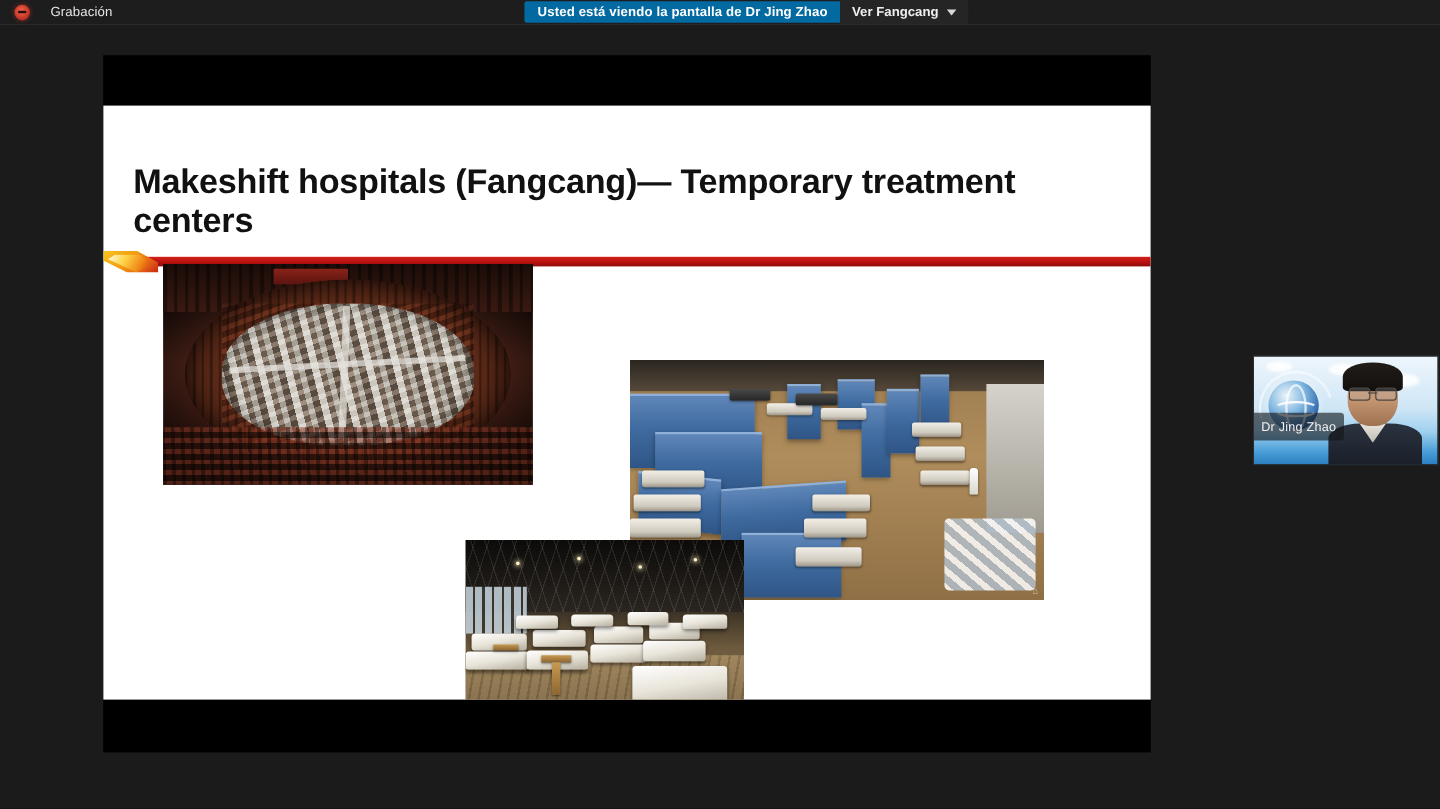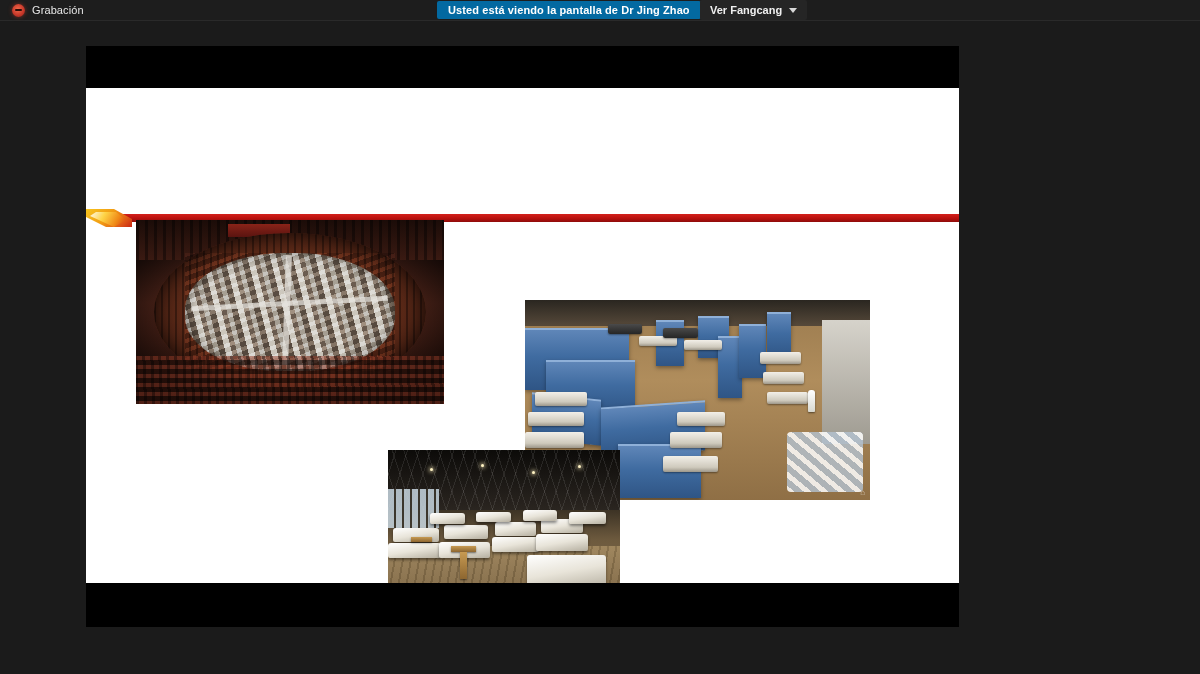--- a/index.html
+++ b/index.html
@@ -32,21 +32,21 @@
     border-bottom: 1px solid #2a2a2a;
   }
 
   .rec-group {
     position: absolute;
     left: 12px;
     top: 0;
     height: 20px;
     display: flex;
     align-items: center;
-    gap: 7px;
+    gap: 17px;
   }
   .rec-icon {
     width: 13px;
     height: 13px;
     border-radius: 50%;
     background: radial-gradient(circle at 45% 40%, #f06a4a 0%, #c8382a 55%, #8b2018 100%);
     position: relative;
     box-shadow: 0 0 4px rgba(200,60,40,0.55);
   }
   .rec-icon::after {
@@ -513,20 +513,21 @@
       <span class="txt">Ver Fangcang</span>
       <span class="chevron"></span>
     </div>
 
   </div>
 
   <div id="share-area">
 
     <div id="slide">
 
+      <div id="slide-title">Makeshift hospitals (Fangcang)— Temporary treatment centers</div>
 
       <div id="accent-bar">
         <div class="red"></div>
         <div class="wedge"></div>
         <div class="wedge2"></div>
       </div>
 
       <div class="photo" id="photo-arena">
         <div class="stands-top"></div>
         <div class="vip"></div>
@@ -596,14 +597,34 @@
         <div class="bed" style="left:78%; top:41%; width:16%; height:8%;"></div>
 
         <div class="desk" style="left:27%; top:64%; width:11%; height:4%;"></div>
         <div class="desk" style="left:31%; top:68%; width:3%;  height:18%;"></div>
         <div class="desk" style="left:10%; top:58%; width:9%;  height:3%;"></div>
       </div>
 
     </div>
   </div>
 
+  <div id="thumb">
+    <div class="vbg"></div>
+    <div class="cloud" style="left:62px; top:6px;  width:26px; height:10px;"></div>
+    <div class="cloud" style="left:104px;top:14px; width:34px; height:12px;"></div>
+    <div class="cloud" style="left:10px; top:4px;  width:22px; height:9px;"></div>
+    <div class="swoosh"></div>
+    <div class="globe"></div>
+    <div class="person-body"></div>
+    <div class="collar"></div>
+    <div class="person-head"></div>
+    <div class="person-hair"></div>
+    <div class="glasses">
+      <span class="lens l"></span>
+      <span class="bridge"></span>
+      <span class="lens r"></span>
+    </div>
+    <div class="namebar">
+      <span class="nm">Dr Jing Zhao</span>
+    </div>
+  </div>
 
 </div>
 
 </body></html>

